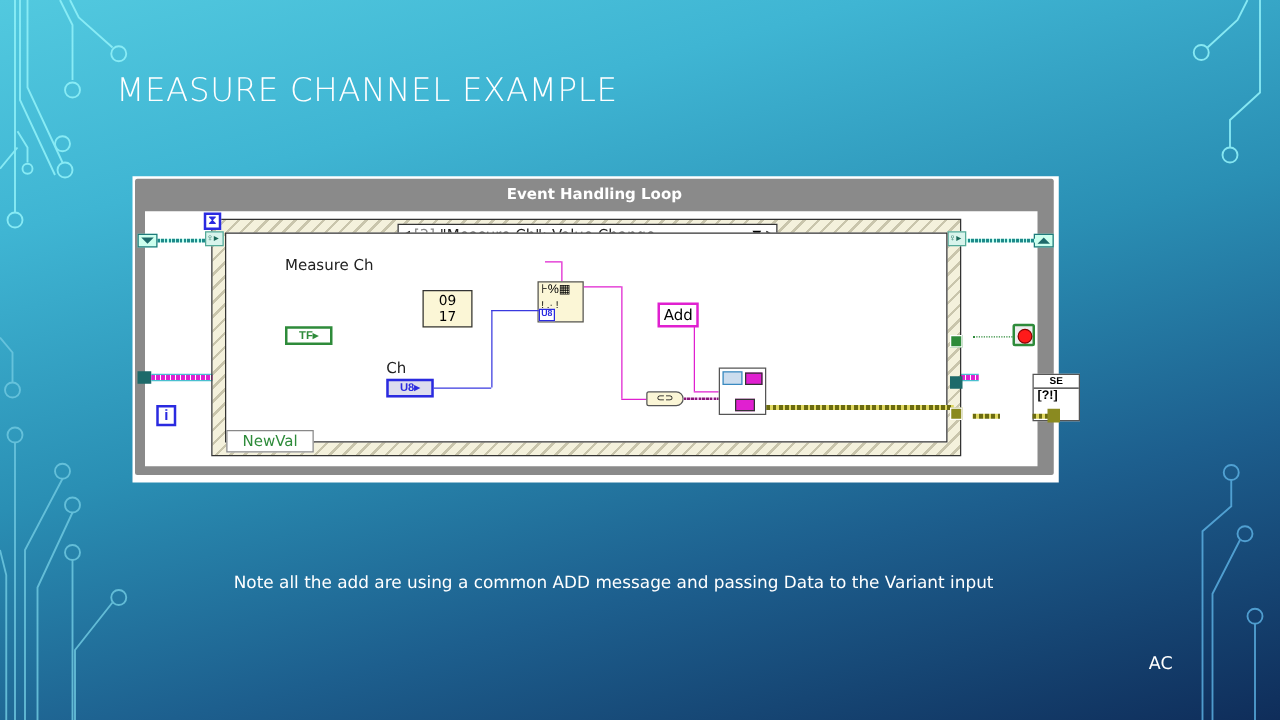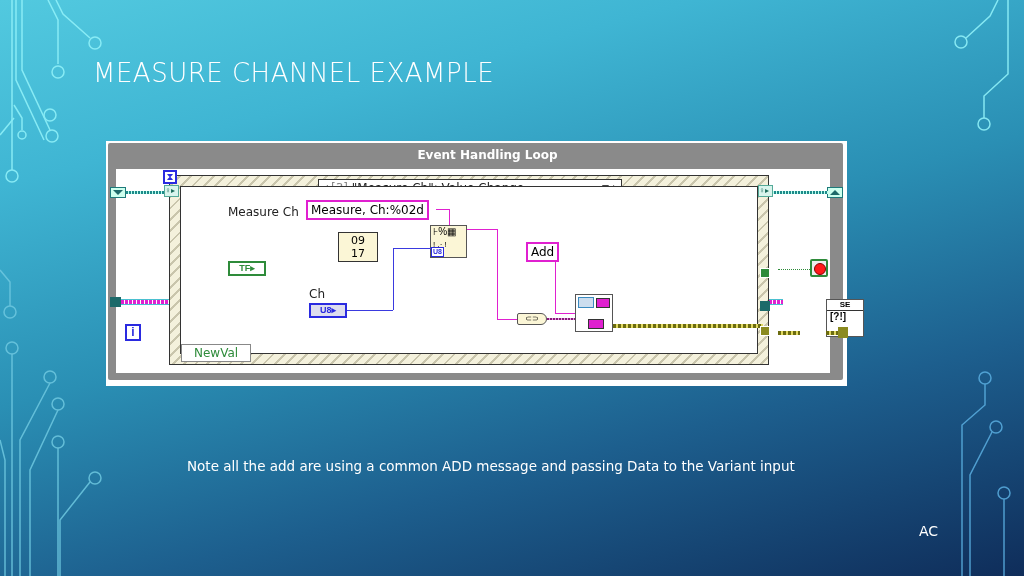--- a/index.html
+++ b/index.html
@@ -9,21 +9,21 @@
   .deco{position:absolute;left:0;top:0;width:1024px;height:576px;pointer-events:none;}
   .title{position:absolute;left:93px;top:58px;color:#fff;font-size:26px;letter-spacing:0.5px;
     font-family:"DejaVu Sans",sans-serif;font-weight:300;}
   .note{position:absolute;left:187px;top:456px;width:680px;color:#fff;font-size:13.5px;line-height:21px;
     font-family:"DejaVu Sans",sans-serif;}
   .footer{position:absolute;left:919px;top:523px;color:#fff;font-size:14px;font-family:"DejaVu Sans",sans-serif;}
 
   
   .diagram{position:absolute;left:106px;top:141px;width:741px;height:245px;background:#fff;}
   .loop{position:absolute;left:2px;top:2px;width:735px;height:237px;background:#8a8a8a;border-radius:2px;}
-  .loop-title{position:absolute;left:12px;top:0;width:100%;height:24px;line-height:24px;text-align:center;
+  .loop-title{position:absolute;left:0;top:0;width:100%;height:24px;line-height:24px;text-align:center;
     color:#fff;font-weight:bold;font-size:12px;font-family:"DejaVu Sans",sans-serif;}
   .loop-inner{position:absolute;left:8px;top:26px;width:714px;height:204px;background:#fff;}
   .case{position:absolute;left:53px;top:6px;width:598px;height:188px;
     background:repeating-linear-gradient(135deg,#f4f1dc 0 6px,#c9c5ac 6px 8px);border:1px solid #333;}
   .case-inner{position:absolute;left:10px;top:10px;right:10px;bottom:10px;background:#fff;border:1px solid #333;}
   .selector{position:absolute;left:148px;top:3px;width:304px;height:17px;background:#fff;border:1px solid #333;
     font-size:12px;line-height:17px;color:#222;box-sizing:border-box;padding-left:12px;white-space:nowrap;font-family:"DejaVu Sans",sans-serif;}
   .selector .idx{color:#888;}
   .sel-arrow{position:absolute;top:0;font-size:9px;color:#000;}
   .wire{position:absolute;}
@@ -130,21 +130,20 @@
           <span class="sel-arrow" style="right:1px;">▶</span>
         </div>
 
         <div class="case-inner">
 
           <div class="lbl" style="left:47px;top:18px;">Measure Ch</div>
           <div class="term" style="left:47px;top:38px;width:38px;height:15px;border:2px solid #2e8b3a;background:#fff;font-size:9px;line-height:11px;font-weight:bold;color:#2e8b3a;text-align:center;margin-top:36px;">
             <span>TF</span>▸
           </div>
 
-          <div class="str-const" style="left:125px;top:13px;">Measure, Ch:%02d</div>
           <div class="wire w-pinkthin" style="left:255px;top:22px;width:13px;height:1px;"></div>
           <div class="wire w-pinkthin" style="left:268px;top:22px;width:1px;height:16px;"></div>
 
           <div class="num-const" style="left:157px;top:45px;">
             <div>09</div>
             <div>17</div>
           </div>
 
           <div class="node" style="left:249px;top:38px;width:37px;height:33px;font-size:10px;line-height:12px;padding-left:2px;">
             <span>⊦%▦</span><br>

